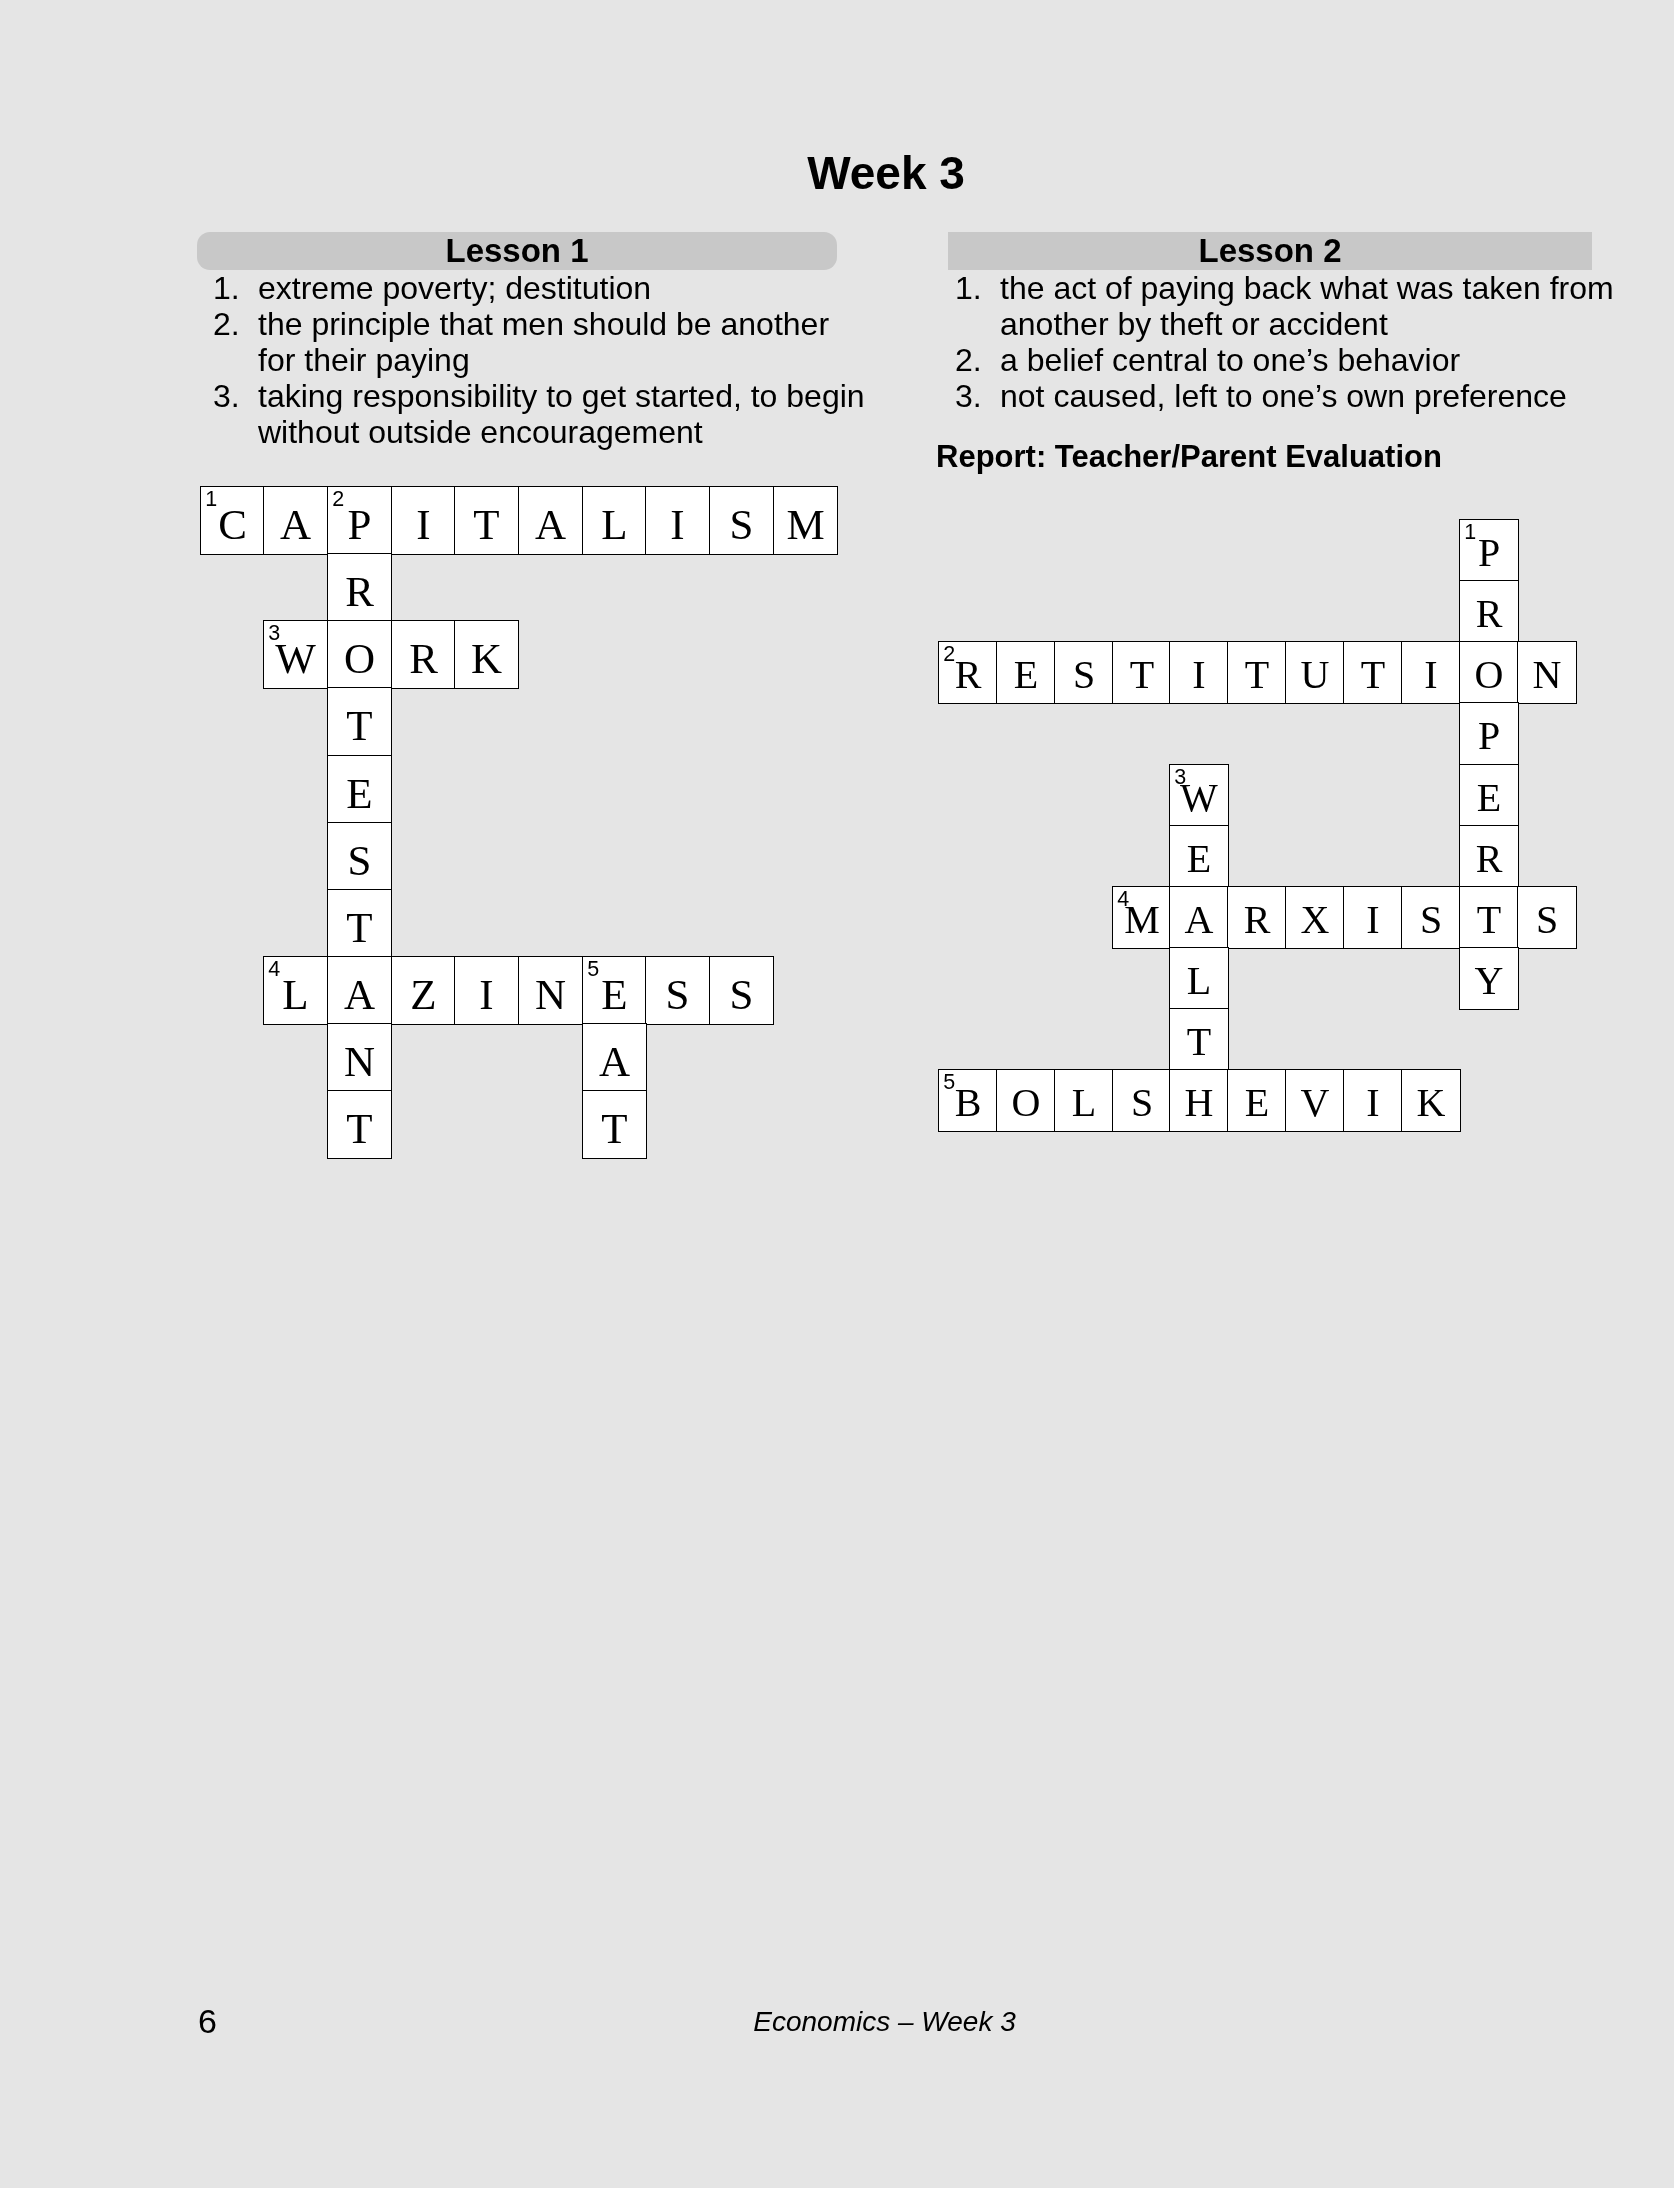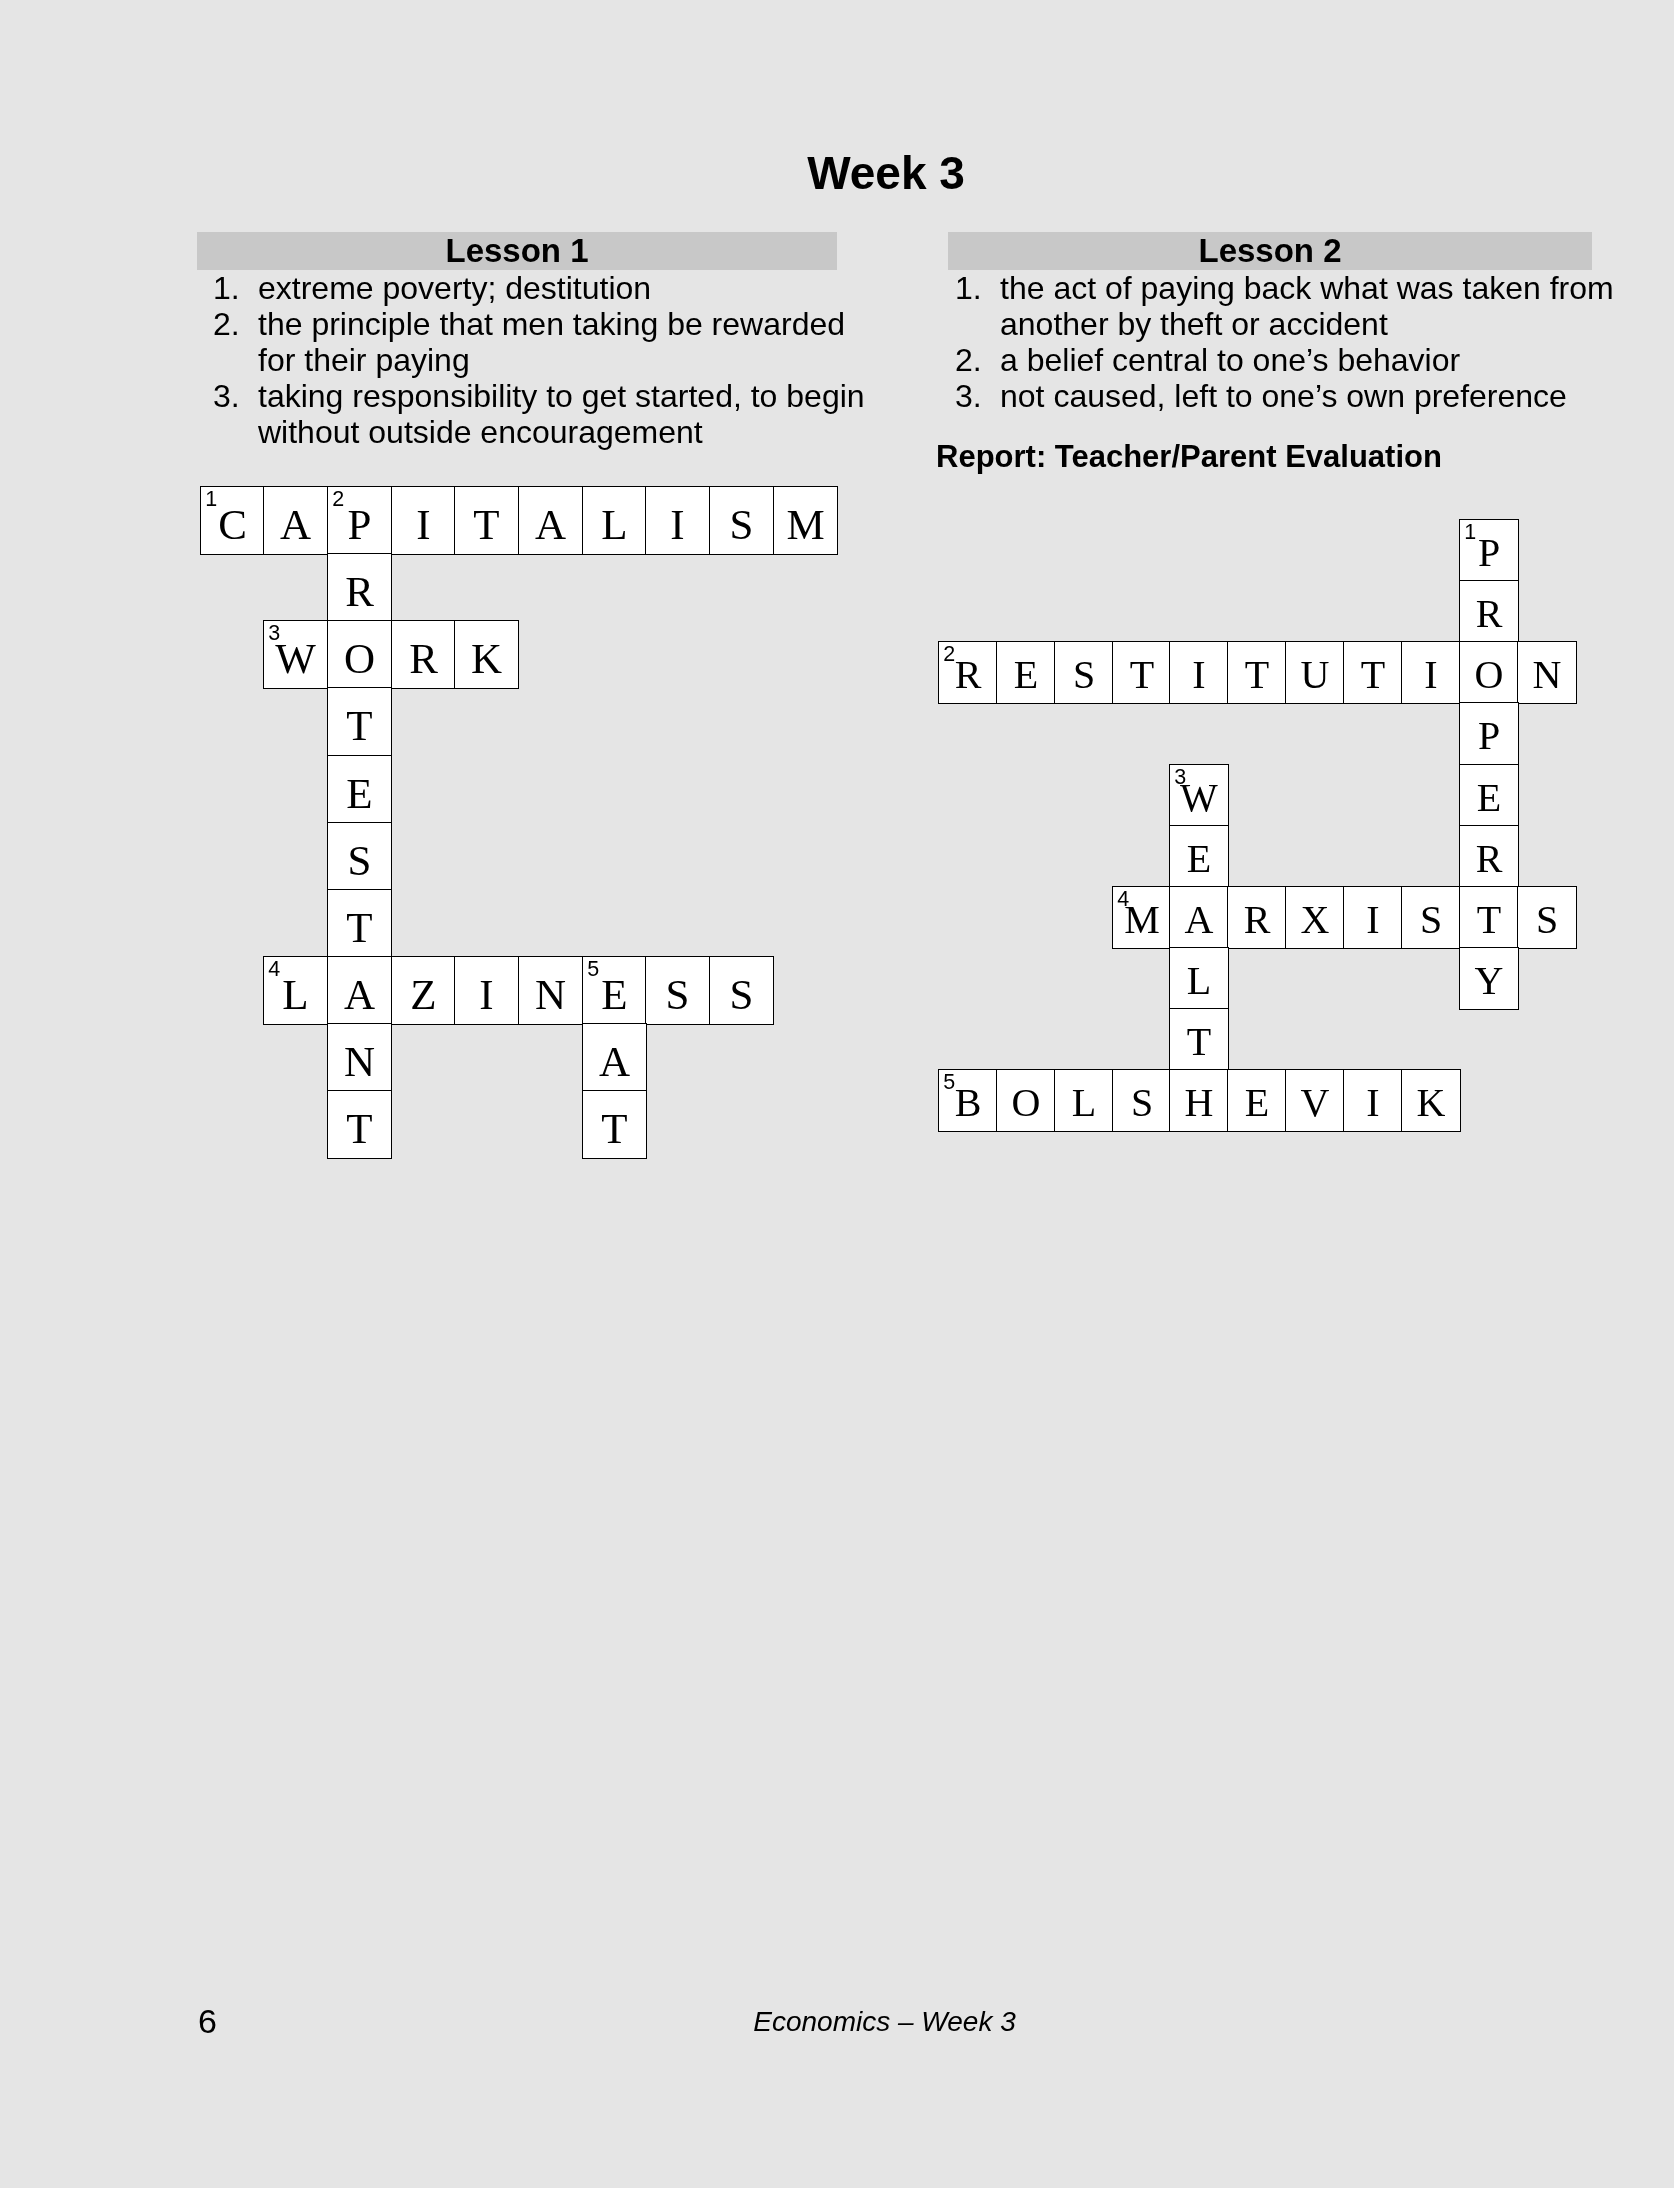--- a/index.html
+++ b/index.html
@@ -10,21 +10,21 @@
   .abs{position:absolute;}
   .page-title{
     left:731px;top:150px;width:310px;text-align:center;
     font-size:46px;font-weight:bold;line-height:46px;
   }
   .lesson-bar{
     top:232px;height:38px;background:#c8c8c8;
     display:flex;align-items:center;justify-content:center;
     font-size:33px;font-weight:bold;
   }
-  .bar1{left:197px;width:640px;}
+  .bar1{left:197px;width:640px;border-radius:13px;}
   .bar2{left:948px;width:644px;}
   .deflist{font-size:32px;line-height:36px;}
   .deflist .li{display:flex;}
   .deflist .num{width:45px;flex:0 0 45px;}
   .deflist .txt div{white-space:nowrap;}
   .list1{left:213px;top:270px;}
   .list2{left:955px;top:270px;}
   .report-label{left:936px;top:439px;font-size:31px;font-weight:bold;white-space:nowrap;}
   .crossword{position:absolute;left:0;top:0;width:100%;height:100%;pointer-events:none;}
   .cell{
@@ -59,21 +59,21 @@
   <div class="abs deflist list1" id="list1">
       <div class="li">
         <span class="num">1.</span>
         <span class="txt">
           <div>extreme poverty; destitution</div>
         </span>
       </div>
       <div class="li">
         <span class="num">2.</span>
         <span class="txt">
-          <div>the principle that men taking be rewarded</div>
+          <div>the principle that men should be another</div>
           <div>for their paying</div>
         </span>
       </div>
       <div class="li">
         <span class="num">3.</span>
         <span class="txt">
           <div>taking responsibility to get started, to begin</div>
           <div>without outside encouragement</div>
         </span>
       </div>

